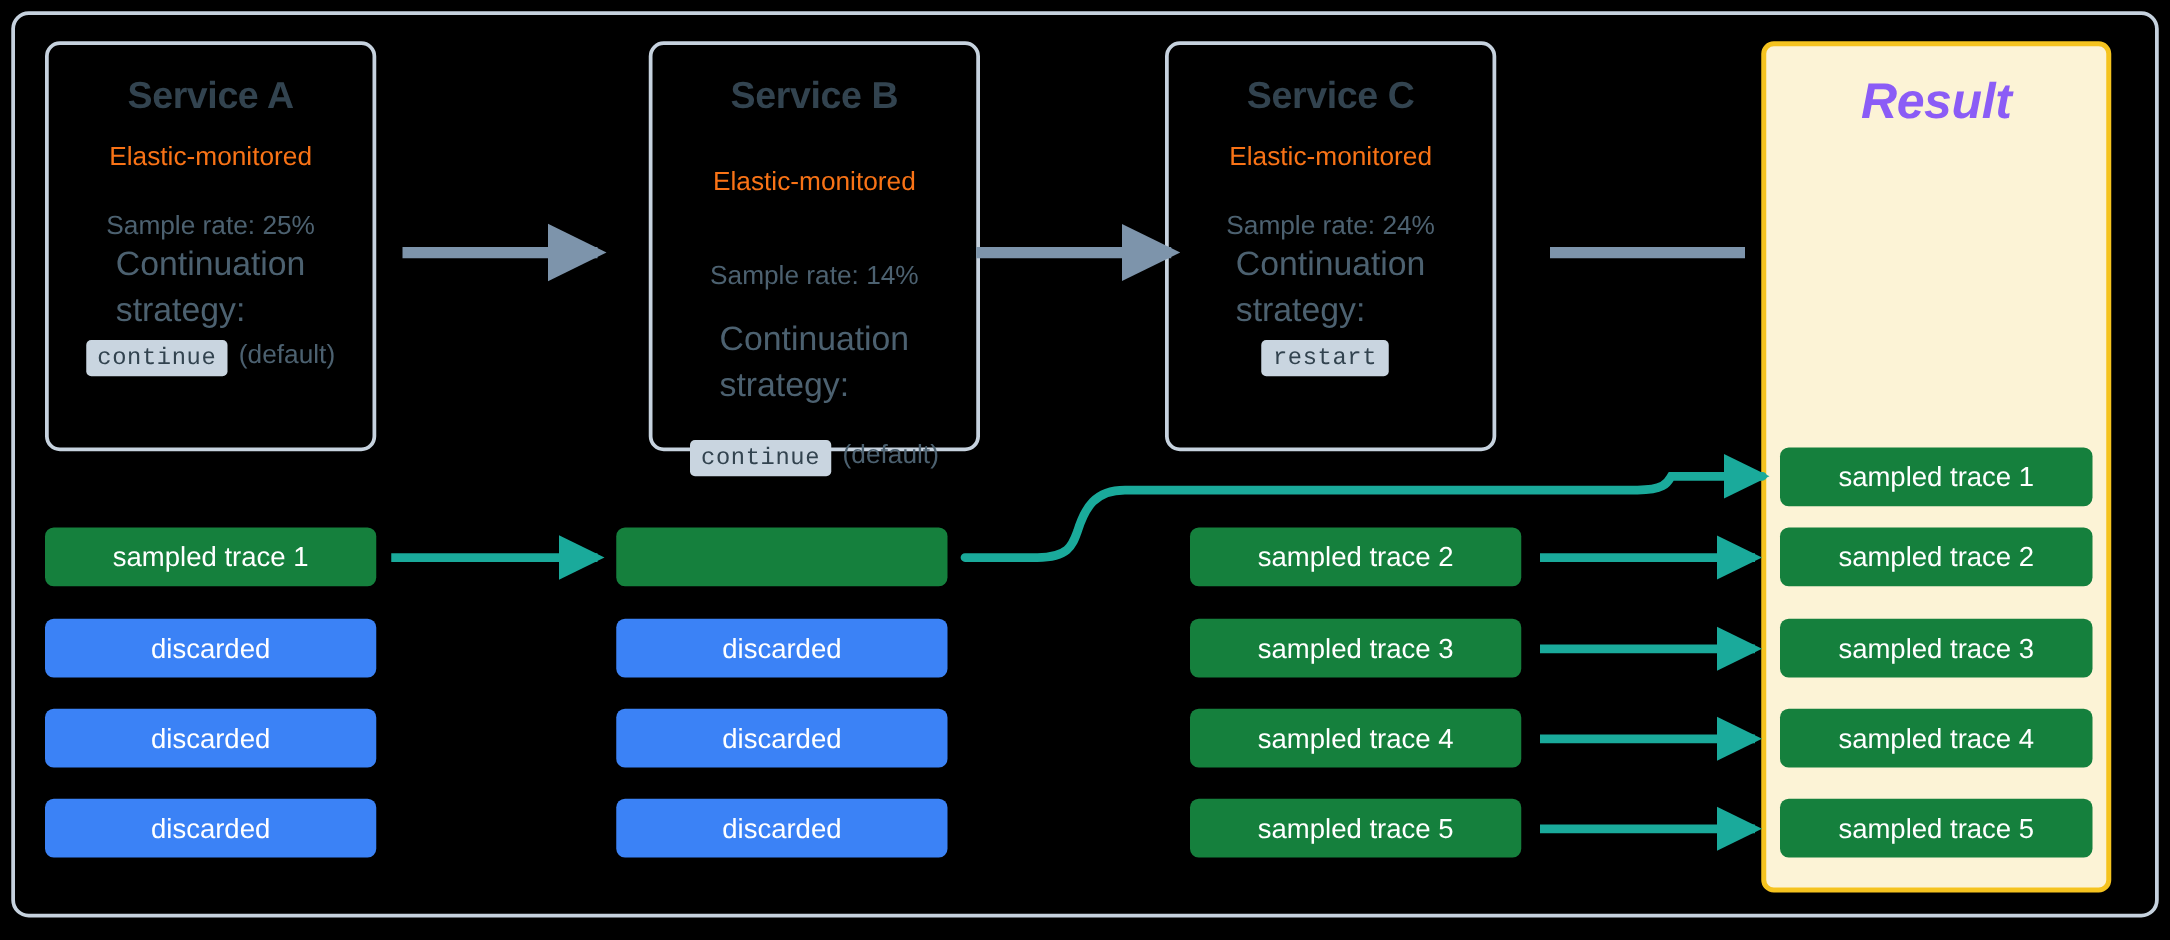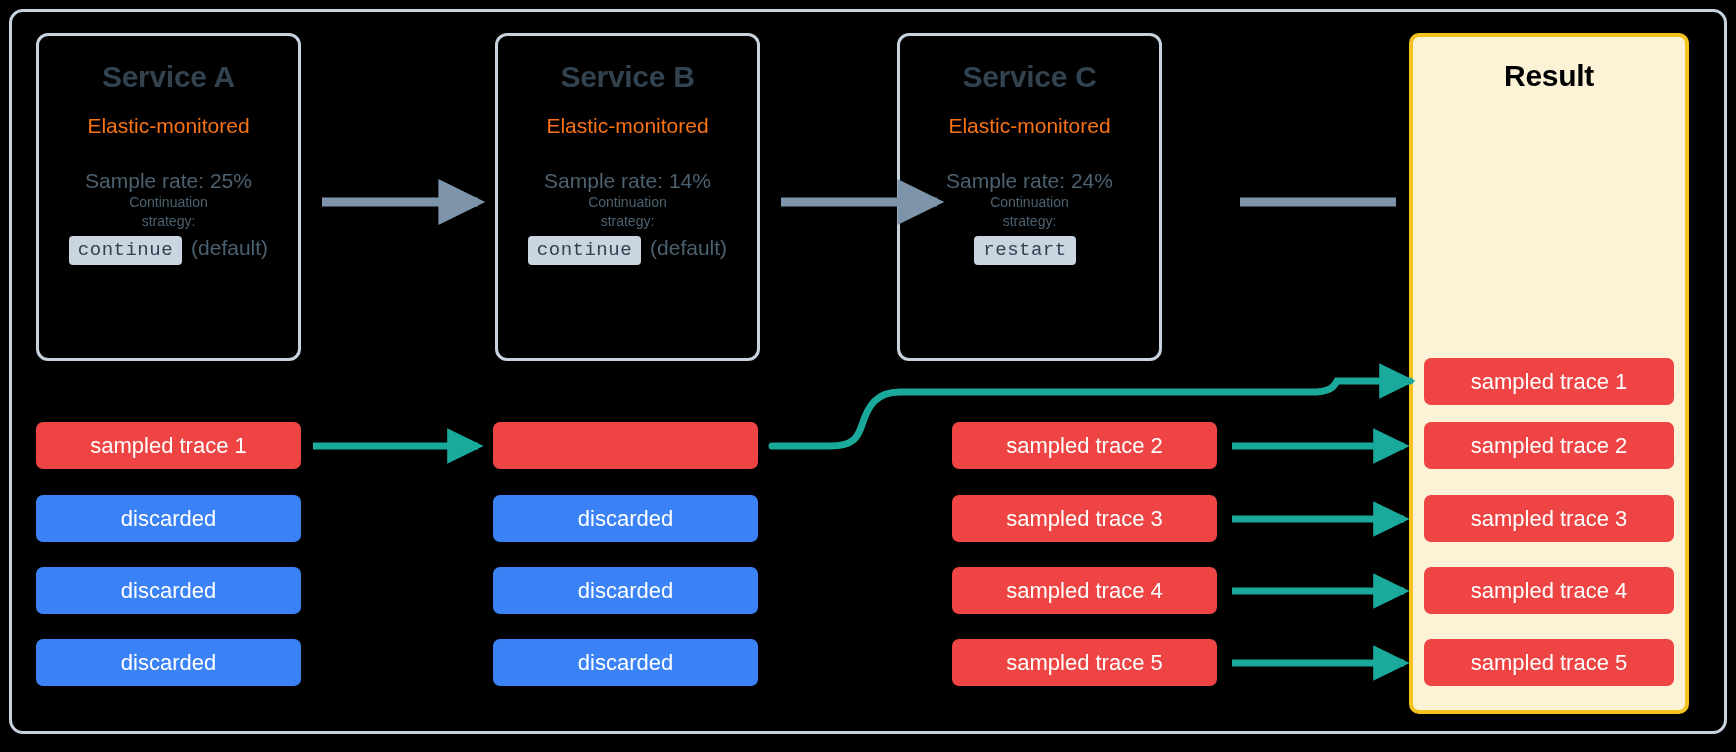--- a/index.html
+++ b/index.html
@@ -39,44 +39,43 @@
     height: 328px;
     border: 3px solid #C6D2DE;
     border-radius: 12px;
     background: transparent;
     display: flex;
     flex-direction: column;
     align-items: center;
     padding-top: 24px;
   }
   .card-a { left: 36px; }
-  .card-b { left: 495px; }
-  .card-c { left: 897px; }
+  .card-b { left: 519px; gap: 20px; }
+  .card-c { left: 932px; }
 
   .card-title {
     font-size: 30px;
     font-weight: bold;
     color: #32434F;
     letter-spacing: -0.3px;
     margin-bottom: 20px;
   }
   .card-sub {
     font-size: 21px;
     color: #f97316;
     margin-bottom: 31px;
   }
   .card-rate {
     font-size: 21px;
     color: #4C6170;
   }
   .card-strategy-label {
-    font-size: 14px;
+    font-size: 27px;
     color: #4C6170;
     line-height: 1.38;
-    text-align: center;
     margin-bottom: 4px;
   }
   .strategy-row {
     display: flex;
     justify-content: center;
     gap: 9px;
   }
   .code-badge {
     background: #C9D5E0;
     color: #32434F;
@@ -103,39 +102,40 @@
     border: 4px solid #F5C31F;
     border-radius: 10px;
     background: #FCF3D6;
   }
   .result-title {
     position: absolute;
     top: 22px;
     left: 0;
     width: 100%;
     text-align: center;
-    font-size: 30px;
+    font-size: 40px;
     font-weight: bold;
-    color: #000000;
+    color: #8b5cf6;
     letter-spacing: -0.3px;
+    font-style: italic;
   }
 
   
   .pill {
     position: absolute;
     height: 47px;
     border-radius: 7px;
     display: flex;
     align-items: center;
     justify-content: center;
     color: #FFFFFF;
     font-size: 22px;
     white-space: nowrap;
   }
-  .pill.teal { background: #ef4444; }
+  .pill.teal { background: #15803d; }
   .pill.red  { background: #3b82f6; }
 
   
   .col-a { left: 36px;   width: 265px; }
   .col-b { left: 493px;  width: 265px; }
   .col-c { left: 952px;  width: 265px; }
   .col-r { left: 1424px; width: 250px; }
 
   
   .row-1 { top: 422px; }

